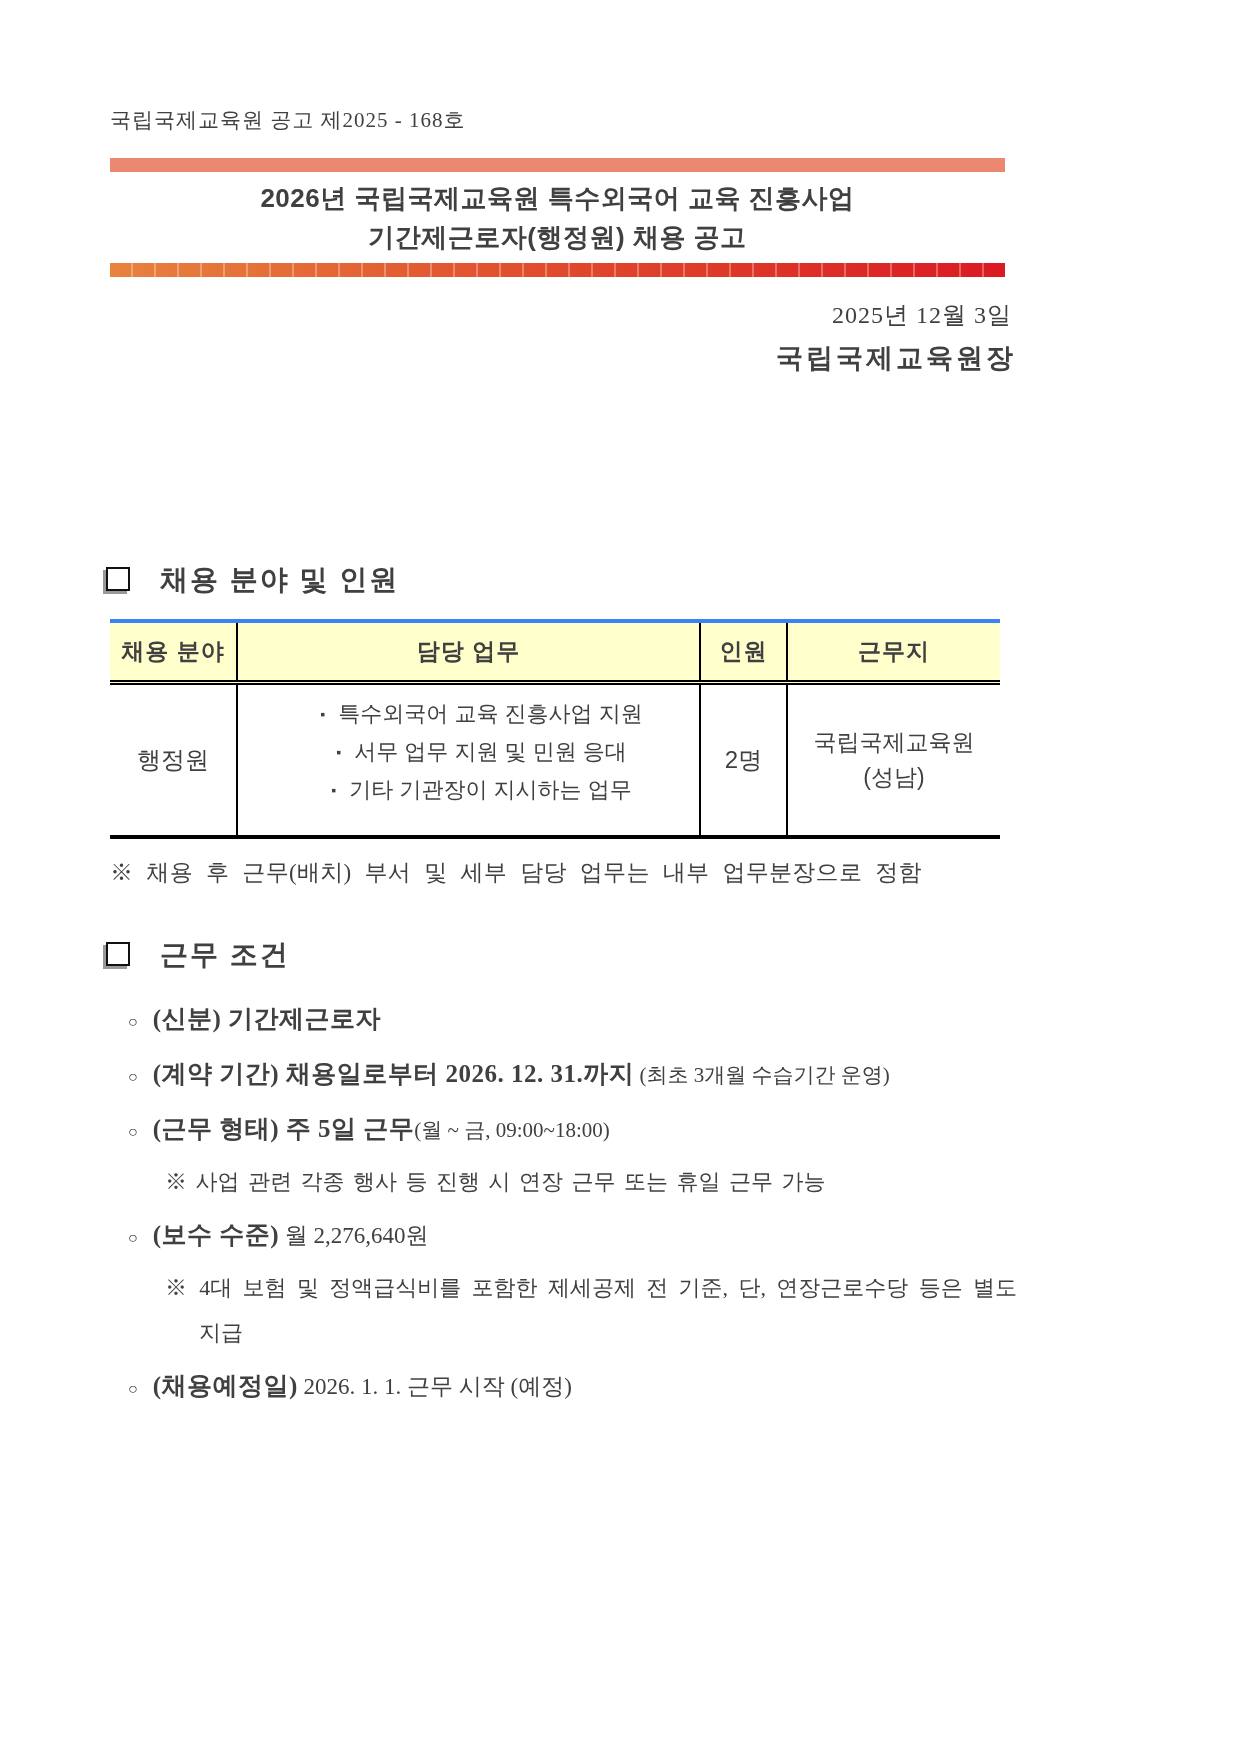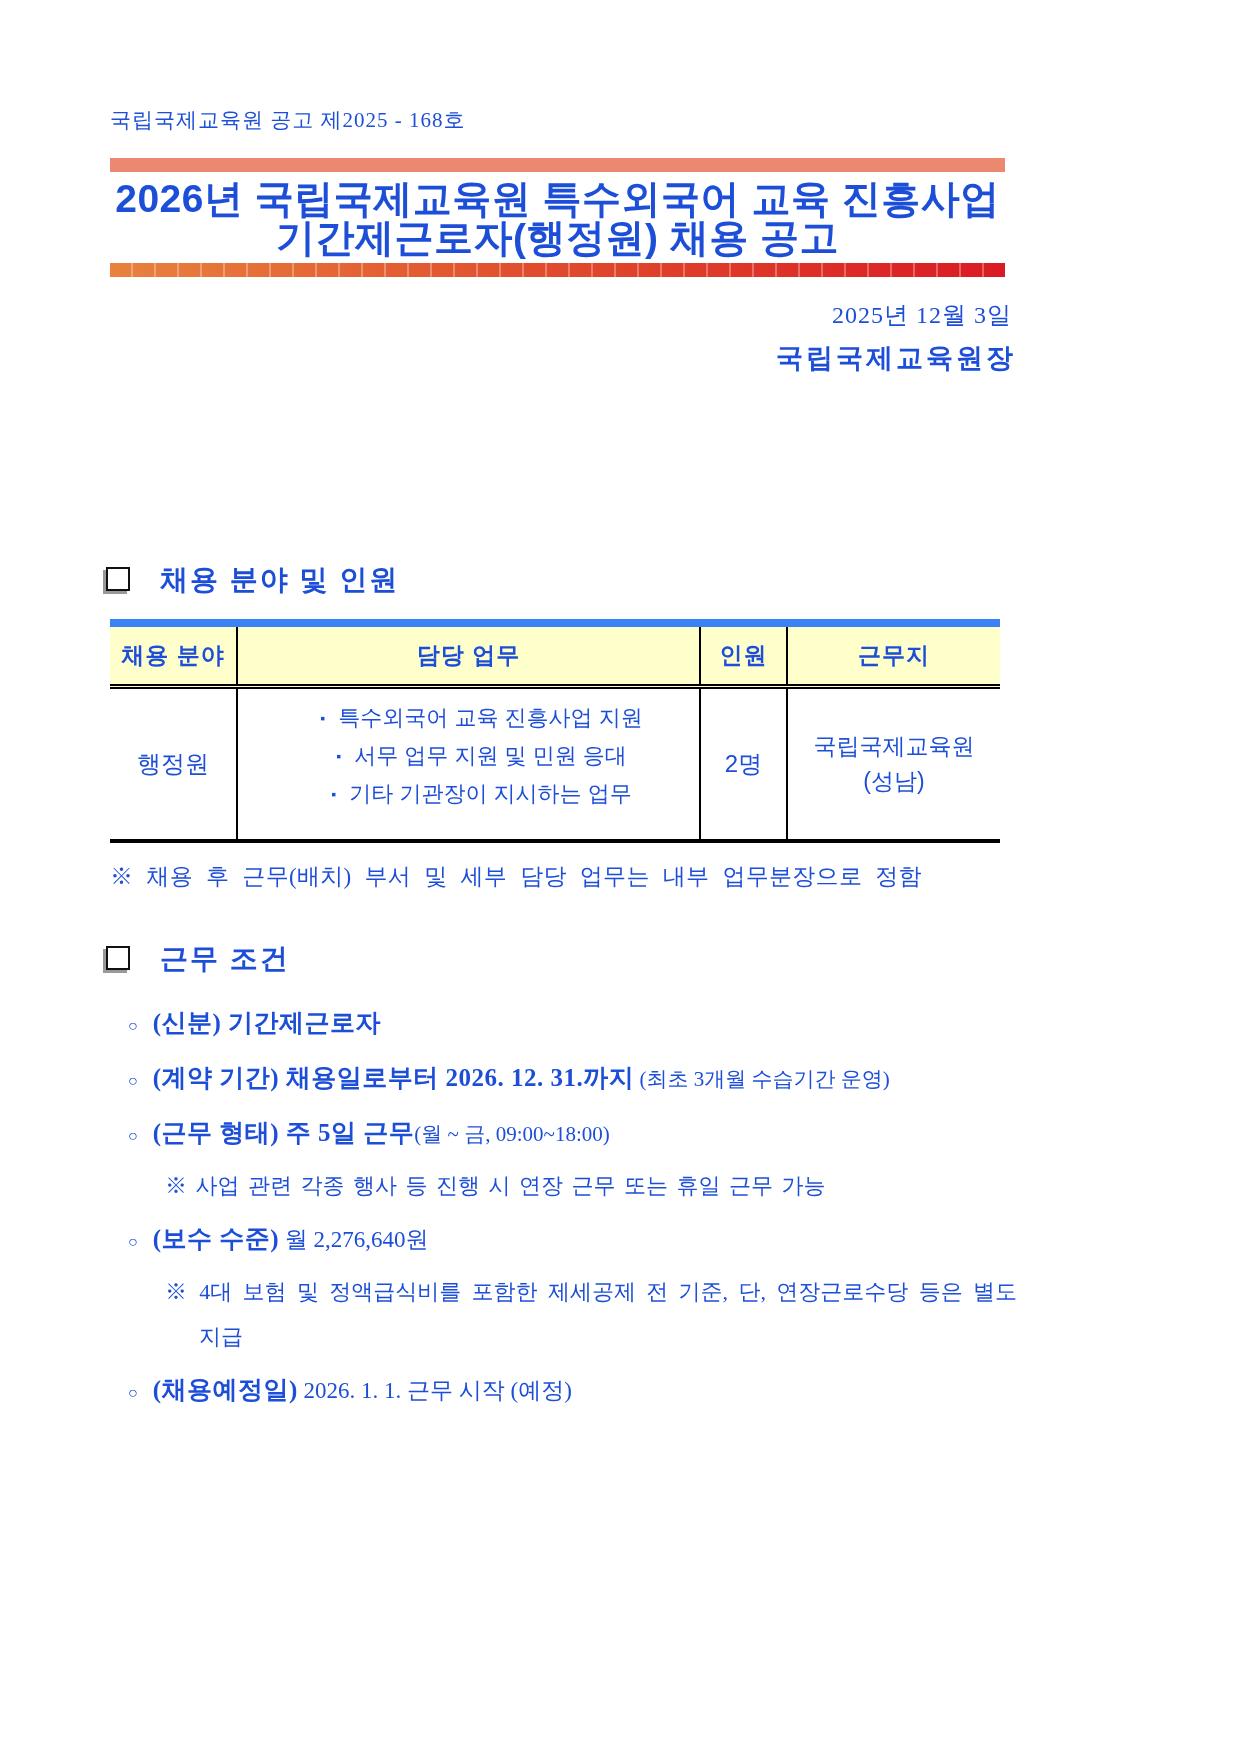--- a/index.html
+++ b/index.html
@@ -1,36 +1,36 @@
 <!DOCTYPE html>
 <html style="--bar-top: #EA8870; --grad-start: #E8823E; --grad-mid: #E04A2C; --grad-end: #DA1A23; --table-header-bg: #FFFFCC;"><head>
 <meta charset="utf-8">
 <style>
   * { margin:0; padding:0; box-sizing:border-box; }
   html,body { background:#888; }
   .page {
     width:1240px; height:1753px; margin:0 auto; background:#ffffff;
     overflow:hidden; position:relative;
-    font-family:"Liberation Serif", serif; color:#1d4ed8;
+    font-family:"Liberation Serif", serif; color:#404040;
     padding-top:106px;
   }
   .notice-no {
     margin-left:110px; font-size:21px; letter-spacing:1px;
   }
   .title-block { margin:24px 0 0 110px; width:895px; }
   .bar-top { height:14px; background:var(--bar-top,#ea8870); }
   .bar-bottom {
     height:14px;
     background:
       repeating-linear-gradient(90deg, rgba(255,255,255,0) 0 21px, rgba(255,255,255,.30) 21px 23px),
       linear-gradient(90deg, var(--grad-start,#e8823e) 0%, var(--grad-mid,#e04a2c) 50%, var(--grad-end,#da1a23) 100%);
   }
   .doc-title {
     font-family:"Liberation Sans", sans-serif; font-weight:800;
-    font-size:39px; line-height:39px; text-align:center;
+    font-size:26px; line-height:39px; text-align:center;
     letter-spacing:0.5px; margin:7px 0 6px 0;
   }
   .doc-title .tl { display:block; }
   .intro {
     margin:46px 0 0 110px; width:908px;
     font-size:24px; line-height:44px; text-align:justify;
     text-indent:28px; word-spacing:5px;
   }
   .date-line {
     margin:22px 228px 0 0; text-align:right; font-size:24px; letter-spacing:1px;
@@ -50,21 +50,21 @@
     border:2px solid #111; box-shadow:-3px 3px 0 #999; margin-bottom:3px;
   }
   .tbl {
     margin:20px 0 0 110px; width:890px;
     border-collapse:collapse; table-layout:fixed;
     font-family:"Liberation Sans", sans-serif;
   }
   .tbl col.c1{width:127px} .tbl col.c2{width:463px} .tbl col.c3{width:87px} .tbl col.c4{width:213px}
   .tbl th {
     background:var(--table-header-bg,#ffffcc);
-    border-top:8px solid #3b82f6; border-bottom:5px double #000;
+    border-top:4px solid #3b82f6; border-bottom:5px double #000;
     font-size:23px; font-weight:700; letter-spacing:1px; padding:13px 0;
   }
   .tbl th:not(:first-child), .tbl td:not(:first-child){ border-left:2px solid #000; }
   .tbl td {
     border-bottom:4px solid #000; height:148px; font-size:24px;
     text-align:center; vertical-align:middle;
   }
   .tbl td.duties { text-align:center; padding:10px 8px 26px 34px; font-size:22px; }
   .duty { line-height:38px; }
   .duty .db { font-size:14px; margin-right:13px; vertical-align:2px; }

